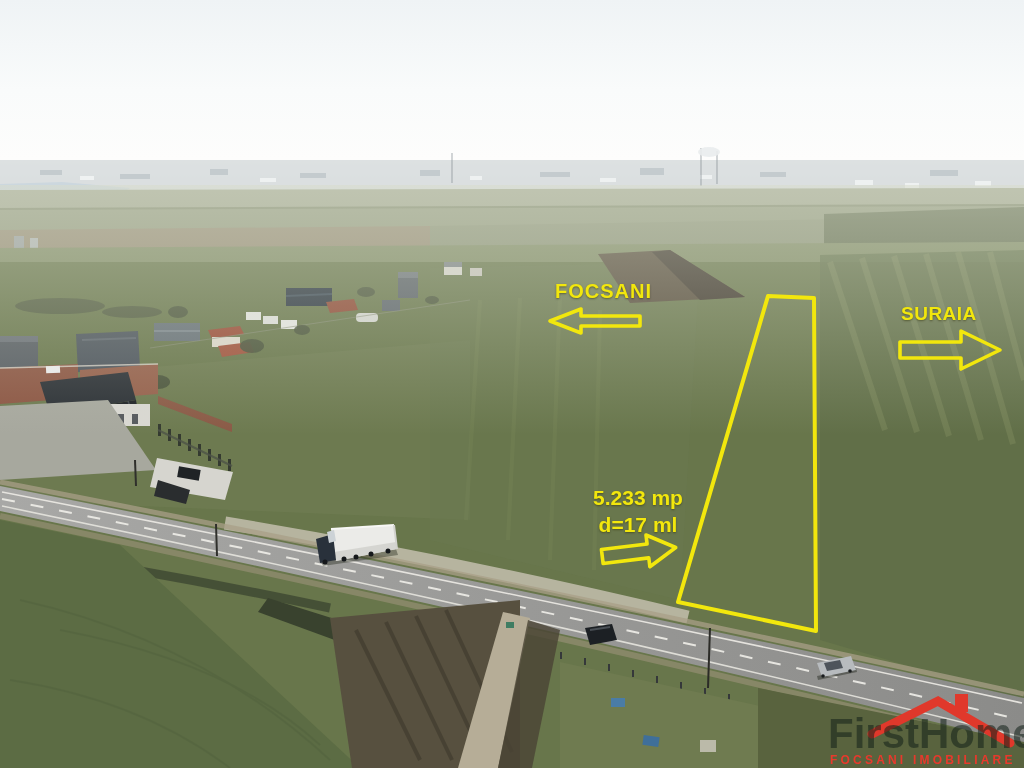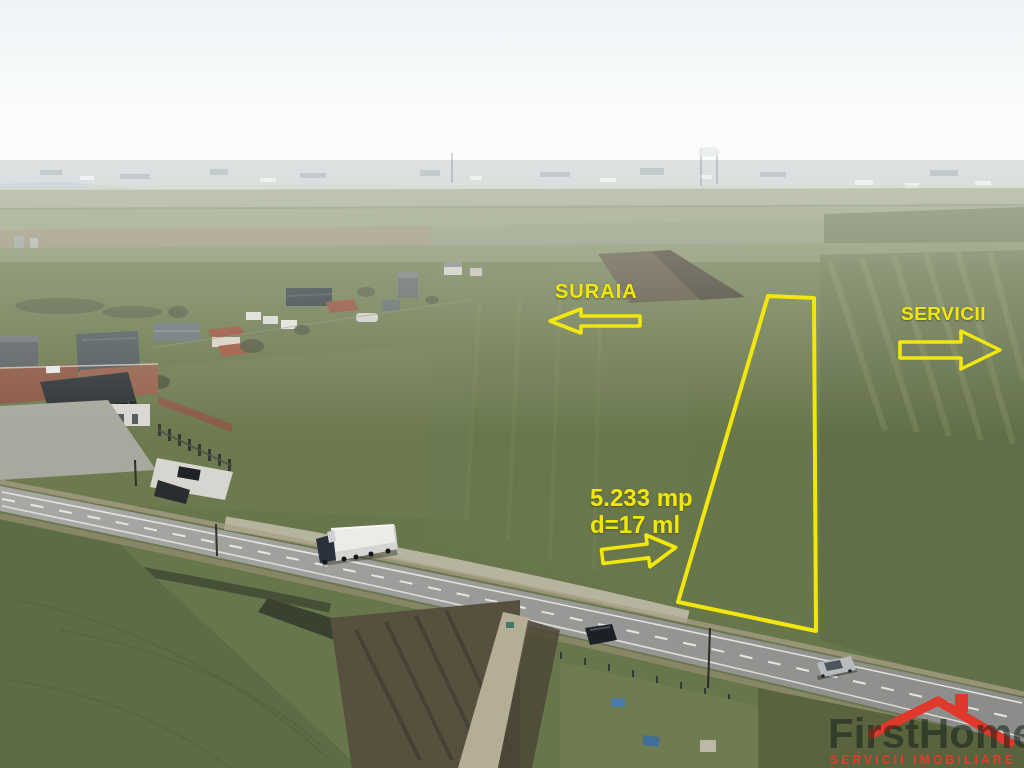--- a/index.html
+++ b/index.html
@@ -3,21 +3,21 @@
 <meta charset="utf-8">
 <style>
   html,body{margin:0;padding:0;background:#000;}
   .stage{position:relative;width:1024px;height:768px;overflow:hidden;
          font-family:"Liberation Sans", sans-serif;background:#eef1f2;}
   .scene{position:absolute;left:0;top:0;width:1024px;height:768px;display:block;}
   .anno{position:absolute;color:#f2e70d;font-weight:bold;
         text-shadow:0 1px 2px rgba(45,45,0,.5);white-space:nowrap;}
   .suraia-label{left:555px;top:280px;font-size:20px;letter-spacing:1px;}
   .focsani-label{left:901px;top:303px;font-size:19px;letter-spacing:.5px;}
-  .area-label{left:590px;top:484px;width:96px;text-align:left;font-size:24px;line-height:27px;}
+  .area-label{left:590px;top:484px;width:96px;text-align:center;font-size:21px;line-height:27px;}
   .arrow{position:absolute;overflow:visible;}
   .arrow polygon{fill:none;stroke:#f2e70d;stroke-width:3.6;stroke-linejoin:round;}
   .suraia-arrow{left:547px;top:306px;}
   .focsani-arrow{left:897px;top:328px;}
   .parcel-arrow{left:599px;top:533px;transform:rotate(-7deg);}
   .watermark{position:absolute;left:820px;top:686px;width:210px;height:82px;}
   .roof{position:absolute;left:38px;top:2px;}
   .brand{position:absolute;left:8px;top:24px;font-size:42px;font-weight:bold;
          color:rgba(18,32,24,.55);letter-spacing:0;}
   .tagline{position:absolute;left:10px;top:67px;font-size:12px;font-weight:bold;
@@ -254,40 +254,40 @@
       <polygon points="817,676 856,668 857,672 818,680" fill="#1f241b" opacity="0.45"></polygon>
       <polygon points="817,663 851,656 856,670 822,677" fill="#b7bbbe"></polygon>
       <polygon points="824,663 840,660 843,668 827,671" fill="#4e545b"></polygon>
       <circle cx="823" cy="676" r="1.8" fill="#191c1e"></circle>
         <circle cx="850" cy="671" r="1.8" fill="#191c1e"></circle>
     </g>
 
     <polygon points="768,296 814,298 816,631 678,602" fill="none" stroke="#f2e70d" stroke-width="4" stroke-linejoin="round"></polygon>
   </svg>
 
-  <div class="anno suraia-label">SURAIA</div>
+  <div class="anno suraia-label">FOCSANI</div>
   <svg class="arrow suraia-arrow" width="96" height="30" viewBox="0 0 96 30">
     <polygon points="3,15 34,3 34,10 93,10 93,20 34,20 34,27"></polygon>
   </svg>
 
-  <div class="anno focsani-label">SERVICII</div>
+  <div class="anno focsani-label">SURAIA</div>
   <svg class="arrow focsani-arrow" width="106" height="44" viewBox="0 0 106 44">
     <polygon points="3,14 64,14 64,3 103,22 64,41 64,30 3,30"></polygon>
   </svg>
 
   <div class="anno area-label">
     <div>5.233 mp</div>
     <div>d=17 ml</div>
   </div>
   <svg class="arrow parcel-arrow" width="80" height="38" viewBox="0 0 80 38">
     <polygon points="3,12 49,12 49,3 77,19 49,35 49,26 3,26"></polygon>
   </svg>
 
   <div class="watermark">
     <svg class="roof" width="170" height="62" viewBox="0 0 170 62">
       <path d="M14,46 L80,13 L152,55" fill="none" stroke="#e0382b" stroke-width="9" stroke-linecap="round"></path>
       <rect x="97" y="6" width="13" height="18" fill="#e0382b"></rect>
     </svg>
     <div class="brand">FirstHome</div>
-    <div class="tagline">SERVICII IMOBILIARE</div>
+    <div class="tagline">FOCSANI IMOBILIARE</div>
   </div>
 
 </div>
 
 </body></html>

